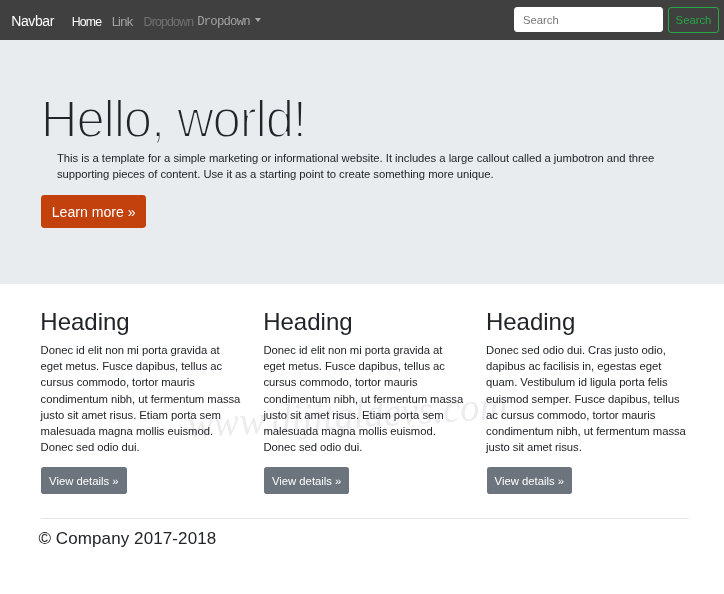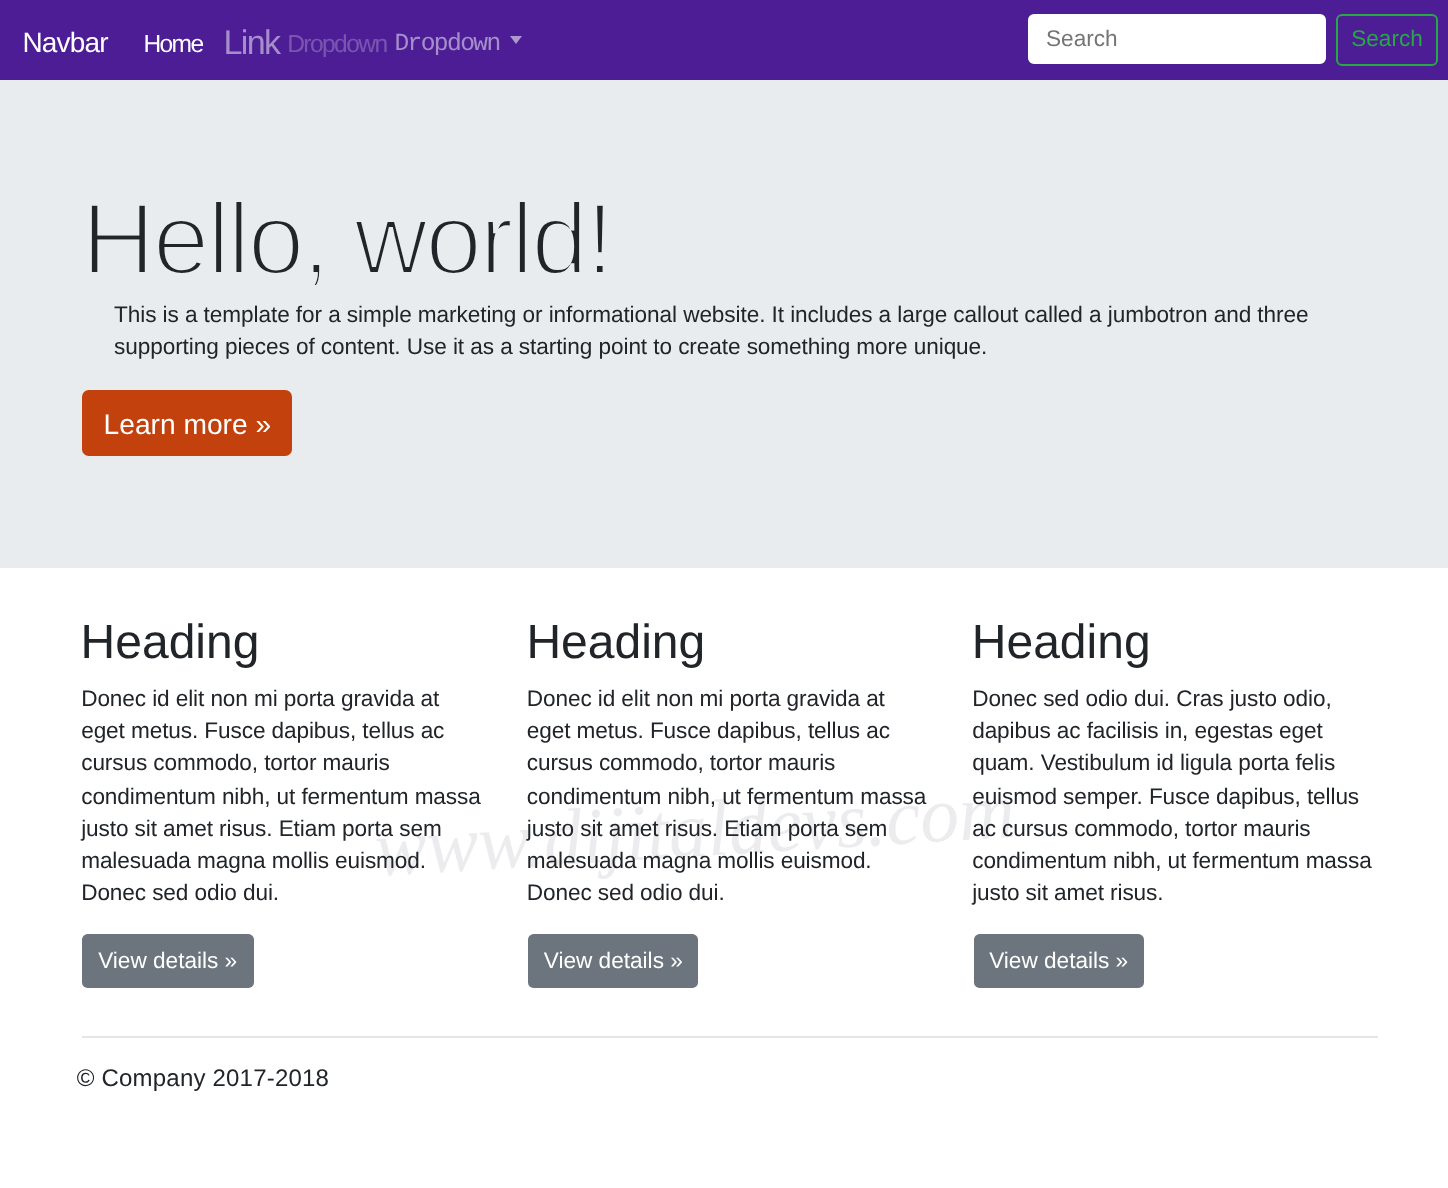--- a/index.html
+++ b/index.html
@@ -1,39 +1,39 @@
 <!DOCTYPE html>
 <html><head>
 <meta charset="utf-8">
 <style>
   * { margin:0; padding:0; box-sizing:border-box; }
   html,body { width:724px; height:594px; background:#fff; font-family:"Liberation Sans", sans-serif; overflow:hidden; }
   .abs { position:absolute; }
   body { position:relative; color:#212529; }
 
   
-  #nav { position:absolute; left:0; top:0; width:724px; height:40px; background:#4c1d95; }
+  #nav { position:absolute; left:0; top:0; width:724px; height:40px; background:#404040; }
   .navtxt { position:absolute; white-space:nowrap; }
 
   
   #jumbo { position:absolute; left:0; top:40px; width:724px; height:244px; background:#e9ecef; }
 
   .btn { position:absolute; display:flex; align-items:center; justify-content:center; white-space:nowrap; }
 </style>
 </head>
 <body>
 
 <div id="jumbo"></div>
 
 <div class="abs" style="left:186px; top:401px; font-family:'Liberation Serif',serif; font-style:italic; font-size:40px; color:rgba(70,70,90,0.10); transform:rotate(-3.5deg) scaleX(0.97); transform-origin:0 0; white-space:nowrap; letter-spacing:0px;">www.dijitaldevs.com</div>
 
 <div id="nav">
   <div class="navtxt" style="left:11.2px; top:11.45px; font-size:14px; line-height:20px; letter-spacing:-0.4px; color:#fff;">Navbar</div>
   <div class="navtxt" style="left:71.7px; top:13.2px; font-size:12.3px; line-height:18px; letter-spacing:-0.8px; color:#fff;">Home</div>
-  <div class="navtxt" style="left:111.7px; top:13.2px; font-size:17px; line-height:18px; letter-spacing:-0.8px; color:rgba(255,255,255,0.5);">Link</div>
+  <div class="navtxt" style="left:111.7px; top:13.2px; font-size:13px; line-height:18px; letter-spacing:-0.8px; color:rgba(255,255,255,0.5);">Link</div>
   <div class="navtxt" style="left:143.6px; top:13.2px; font-size:12.3px; line-height:18px; letter-spacing:-0.8px; color:rgba(255,255,255,0.25);">Dropdown</div>
   <div class="navtxt" style="left:197.2px; top:13.2px; font-size:12.3px; line-height:18px; letter-spacing:-0.8px; color:rgba(255,255,255,0.5);font-family:Liberation Mono, monospace;">Dropdown<span style="display:inline-block; width:0; height:0; border-left:3.3px solid transparent; border-right:3.3px solid transparent; border-top:4.1px solid rgba(255,255,255,0.55); margin-left:5.5px; vertical-align:3.2px;"></span></div>
   <input class="abs" style="left: 514px; top: 6.8px; width: 149px; height: 25.7px; background: rgb(255, 255, 255); border: 1px solid rgb(255, 255, 255); border-radius: 3px; padding: 0px 8px; font-size: 11.3px; font-family: &quot;Liberation Sans&quot;, sans-serif; color: rgb(73, 80, 87);" placeholder="Search">
   <div class="btn" style="left:668.3px; top:7.1px; width:50.4px; height:26.3px; border:1px solid #28a745; border-radius:3px; color:#28a745; font-size:11.3px;">Search</div>
 </div>
 
 <svg class="abs" style="left:40px; top:85px;" width="330" height="70">
     <text x="0.8" y="52.2" font-family="Liberation Sans, sans-serif" font-size="51" letter-spacing="-1.2" fill="#212529" stroke="#e9ecef" stroke-width="2">Hello, world!</text>
   </svg>
 <div class="abs" style="left:57px; top:149.8px; font-size:11.3px; line-height:16.4px; letter-spacing:-0.04px; color:#212529; white-space:nowrap;">This is a template for a simple marketing or informational website. It includes a large callout called a jumbotron and three<br>supporting pieces of content. Use it as a starting point to create something more unique.</div>
@@ -46,13 +46,13 @@
 <div class="abs" style="left:40.6px; top:341.9px; font-size:11.3px; line-height:16.2px; letter-spacing:-0.05px; color:#212529; white-space:nowrap;">Donec id elit non mi porta gravida at<br>eget metus. Fusce dapibus, tellus ac<br>cursus commodo, tortor mauris<br>condimentum nibh, ut fermentum massa<br>justo sit amet risus. Etiam porta sem<br>malesuada magna mollis euismod.<br>Donec sed odio dui.</div>
 <div class="abs" style="left:263.4px; top:341.9px; font-size:11.3px; line-height:16.2px; letter-spacing:-0.05px; color:#212529; white-space:nowrap;">Donec id elit non mi porta gravida at<br>eget metus. Fusce dapibus, tellus ac<br>cursus commodo, tortor mauris<br>condimentum nibh, ut fermentum massa<br>justo sit amet risus. Etiam porta sem<br>malesuada magna mollis euismod.<br>Donec sed odio dui.</div>
 <div class="abs" style="left:486.1px; top:341.9px; font-size:11.3px; line-height:16.2px; letter-spacing:-0.05px; color:#212529; white-space:nowrap;">Donec sed odio dui. Cras justo odio,<br>dapibus ac facilisis in, egestas eget<br>quam. Vestibulum id ligula porta felis<br>euismod semper. Fusce dapibus, tellus<br>ac cursus commodo, tortor mauris<br>condimentum nibh, ut fermentum massa<br>justo sit amet risus.</div>
 
 <div class="btn" style="left:41.1px; top:467.4px; width:85.5px; height:26.9px; background:#6c757d; border-radius:2.8px; color:#fff; font-size:11.3px;">View details »</div>
 <div class="btn" style="left:263.9px; top:467.4px; width:85.5px; height:26.9px; background:#6c757d; border-radius:2.8px; color:#fff; font-size:11.3px;">View details »</div>
 <div class="btn" style="left:486.6px; top:467.4px; width:85.5px; height:26.9px; background:#6c757d; border-radius:2.8px; color:#fff; font-size:11.3px;">View details »</div>
 
 <div class="abs" style="left:40.5px; top:518px; width:648.5px; height:1px; background:#e5e5e5;"></div>
 
-<div class="abs" style="left:38.4px; top:530.7px; font-size:12px; letter-spacing:0.1px; line-height:16px; color:#212529;">© Company 2017-2018</div>
+<div class="abs" style="left:38.4px; top:530.7px; font-size:17px; letter-spacing:0.1px; line-height:16px; color:#212529;">© Company 2017-2018</div>
 
 </body></html>

